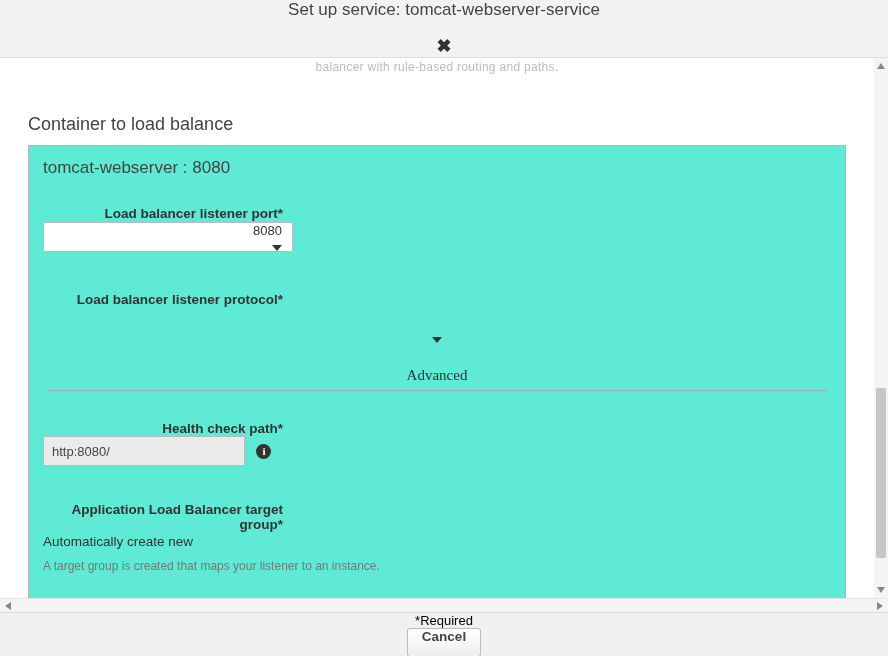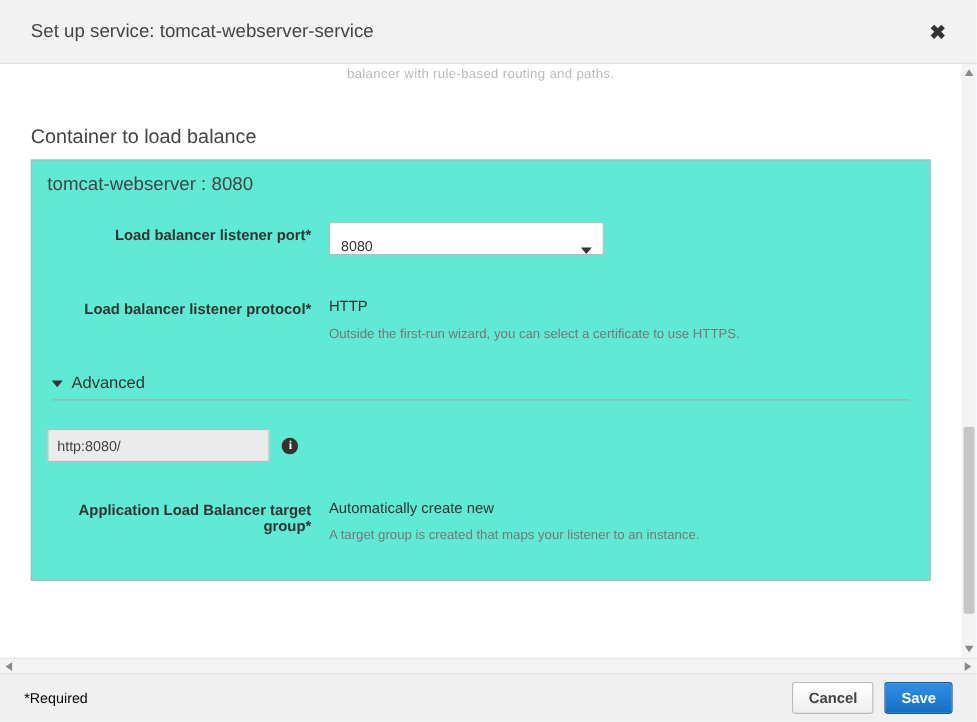--- a/index.html
+++ b/index.html
@@ -1,15 +1,15 @@
 <!DOCTYPE html>
 <html><head>
 <meta charset="utf-8">
 <style>
-  * { box-sizing: border-box; margin: 0; padding: 0; }
+  * { box-sizing: border-box; margin: 0; padding: 0; flex-direction: column; }
   html, body { width: 888px; height: 656px; font-family: Arial, Helvetica, sans-serif; background: #fff; overflow: hidden; color: #333; }
   .modal-header {
     height: 58px;
     background: #f2f2f2;
     border-bottom: 1px solid #ddd;
     display: flex;
     align-items: center;
     justify-content: space-between;
     padding: 0 28px;
   }
@@ -81,25 +81,26 @@
     width: 0; height: 0;
     border-left: 5px solid transparent;
     border-right: 5px solid transparent;
     border-top: 6px solid #333;
   }
   .static-val { font-size: 13.5px; color: #333; padding-top: 2px; }
   .hint { font-size: 12px; color: #777; margin-top: 10px; }
   .advanced-bar {
     display: flex;
     align-items: center;
-    gap: 8px;
+    gap: 24px;
     margin: 6px 18px 0 18px;
     padding-bottom: 6px;
     border-bottom: 1px solid #aaa;
     cursor: pointer;
+    font-family: Liberation Serif, serif;
   }
   .advanced-label { font-size: 15px; color: #333; }
   .input-text {
     width: 202px;
     height: 30px;
     background: #ebebeb;
     border: 1px solid #bbb;
     padding: 0 8px;
     font-size: 13px;
     color: #444;
@@ -213,32 +214,29 @@
         <div class="form-value">
           <div class="select-box">
             <span>8080</span>
             <span class="caret-down"></span>
           </div>
         </div>
       </div>
 
       <div class="form-row big-gap">
         <div class="form-label">Load balancer listener protocol*</div>
-        <div class="form-value">
-          <div class="static-val">HTTP</div>
-          <div class="hint">Outside the first-run wizard, you can select a certificate to use HTTPS.</div>
-        </div>
       </div>
 
       <div class="advanced-bar">
         <span class="caret-down"></span>
         <span class="advanced-label">Advanced</span>
       </div>
 
       <div class="form-row form-spacer-top">
+        <div class="form-label">Health check path*</div>
         <div class="form-value">
           <input class="input-text" type="text" value="http:8080/" style="">
           <span class="info-icon">i</span>
         </div>
       </div>
 
       <div class="form-row form-spacer-top form-spacer-bottom">
         <div class="form-label">Application Load Balancer target group*</div>
         <div class="form-value">
           <div class="static-val">Automatically create new</div>

